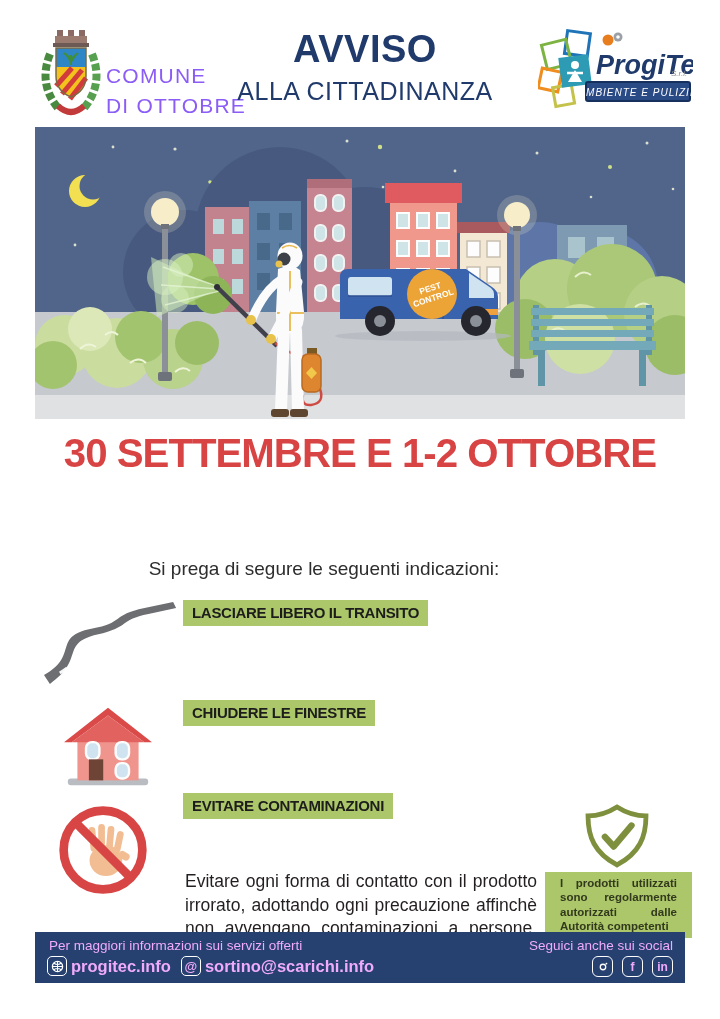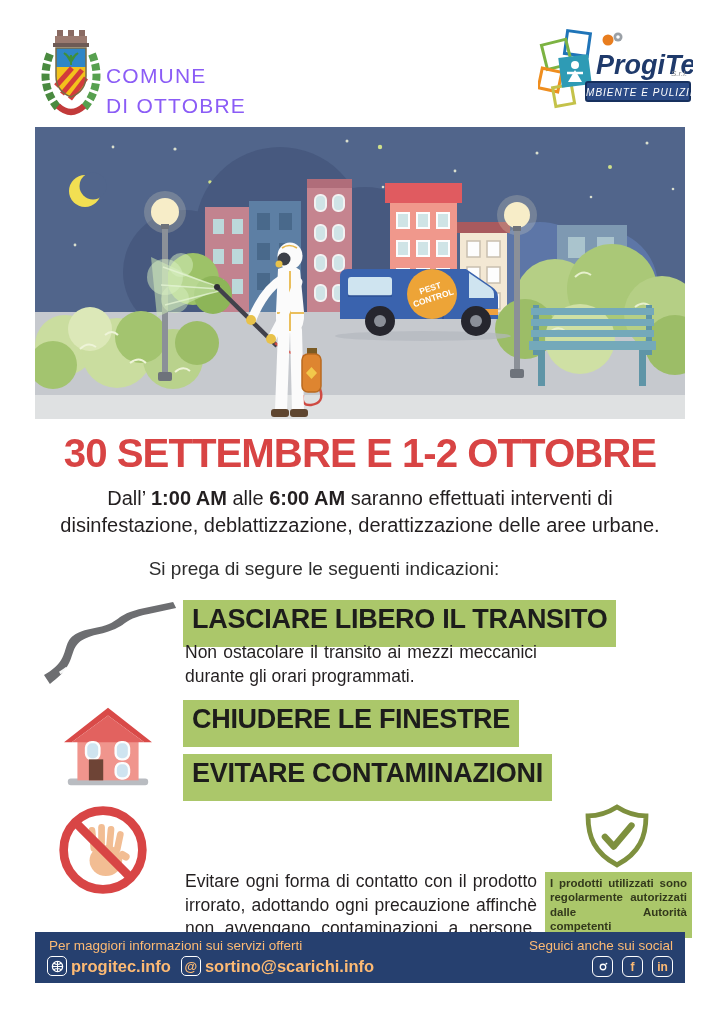--- a/index.html
+++ b/index.html
@@ -20,29 +20,29 @@
   
   .headline { position:absolute; left:0; top:430px; width:720px; text-align:center;
               font-size:41px; font-weight:800; color:#d84444; letter-spacing:-1px; transform:scaleX(.98); }
   .intro { position:absolute; left:38px; top:485px; width:644px; text-align:center;
            font-size:20px; line-height:1.33; color:#231f20; }
   .intro b { font-weight:bold; }
   .lead { position:absolute; left:0; top:558px; width:648px; text-align:center; font-size:19px; color:#2d2d2d; }
 
   
   .sec-title { display:inline-block; background:#abc76a; color:#1d1d1b; font-weight:bold;
-               font-size:27px; letter-spacing:-.3px; padding:4px 9px 12px; }
+               font-size:15px; letter-spacing:-.3px; padding:4px 9px 5px; }
   .sec-body { position:absolute; font-size:17.5px; line-height:1.35; color:#231f20; text-align:justify; width:352px; }
   .icon-box { position:absolute; }
   .cert-text { position:absolute; left:545px; top:872px; width:147px; background:#abc76a;
                font-size:11.5px; font-weight:bold; line-height:1.25; color:#33391c;
-               padding:4px 5px; text-align:justify; }
+               padding:4px 15px; text-align:justify; }
 
   
-  .footer { position:absolute; left:35px; top:932px; width:650px; height:51px; background:#26406f; color:#fdba74; }
+  .footer { position:absolute; left:35px; top:932px; width:650px; height:51px; background:#26406f; color:#f0abfc; }
   .f-info { position:absolute; left:14px; top:6px; font-size:13.5px; }
   .f-links { position:absolute; left:12px; top:24px; display:flex; align-items:center; gap:10px; }
   .f-link { display:flex; align-items:center; gap:4px; font-size:16.5px; font-weight:bold; cursor:pointer; }
   .f-badge { width:20px; height:20px; border:1.6px solid #fff; border-radius:5px;
              display:flex; align-items:center; justify-content:center; font-size:13px; font-weight:bold; }
   .f-social-label { position:absolute; right:12px; top:6px; font-size:13.5px; }
   .f-social { position:absolute; right:12px; top:24px; display:flex; gap:9px; }
   .s-icon { width:21px; height:21px; border:1.6px solid #fff; border-radius:6px;
             display:flex; align-items:center; justify-content:center; font-size:12px; font-weight:bold; cursor:pointer; }
 </style>
@@ -72,20 +72,24 @@
         <line x1="34" y1="73" x2="50" y2="52"></line>
     </g>
     <path d="M20,22 h30 v28 q0,15 -15,21 q-15,-6 -15,-21 Z" fill="none" stroke="#7a6a45" stroke-width="1.5"></path>
   </svg>
 
   <div class="muni">
     <div>COMUNE</div>
     <div>DI OTTOBRE</div>
   </div>
 
+  <div class="title-wrap">
+    <div class="title-main">AVVISO</div>
+    <div class="title-sub">ALLA CITTADINANZA</div>
+  </div>
 
   <svg class="company-logo" viewBox="0 0 155 92">
 
     <g fill="none" stroke-width="3">
       <rect x="28" y="6" width="23" height="23" stroke="#1f74b8" transform="rotate(8 39 17)"></rect>
       <rect x="6" y="16" width="25" height="25" stroke="#7cb342" transform="rotate(-14 18 28)"></rect>
       <rect x="2" y="44" width="20" height="20" stroke="#ef8e1f" transform="rotate(12 12 54)"></rect>
       <rect x="16" y="60" width="19" height="19" stroke="#c4c24a" transform="rotate(-10 25 69)"></rect>
     </g>
     <rect x="22" y="30" width="30" height="30" fill="#2e9bb5" transform="rotate(-7 37 45)"></rect>
@@ -318,32 +322,28 @@
       <path d="M247,121 Q254,116 262,121" stroke="#e8b84b" stroke-width="1.6" fill="none"></path>
 
       <rect x="272" y="221" width="10" height="7" fill="#7a5a24"></rect>
       <rect x="267" y="227" width="19" height="38" rx="6" fill="#de8530" stroke="#b96a20" stroke-width="1.5"></rect>
       <polygon points="276.5,240 282,246 276.5,252 271,246" fill="#f2c84b"></polygon>
     </g>
   </svg>
 
   <div class="headline">30 SETTEMBRE E 1-2 OTTOBRE</div>
 
-  <div class="intro">
-    <span>Dall’ </span><b>1:00 AM</b><span> alle </span><b>6:00 AM</b><span>  saranno effettuati interventi di disinfestazione, deblattizzazione, derattizzazione  delle aree urbane.</span>
-  </div>
 
   <div class="lead">Si prega di segure le seguenti indicazioni:</div>
 
   <svg class="icon-box" style="left:44px; top:600px;" width="138" height="84" viewBox="0 0 140 85">
     <path d="M6,85 C42,60 16,44 54,35 C88,27 76,20 106,14 L134,8 L131,2 L102,8 C68,15 82,23 48,29 C8,37 36,56 0,76 Z" fill="#6d6e71"></path>
     <path d="M16,74 C44,57 30,45 62,36 C90,28 92,21 118,14" stroke="#fff" stroke-width="3" stroke-dasharray="9 7" fill="none" opacity=".95"></path>
   </svg>
   <div class="sec-title" style="position:absolute; left:183px; top:600px;">LASCIARE LIBERO IL TRANSITO</div>
-  <div class="sec-body" style="left:185px; top:641px;">Non ostacolare il transito ai mezzi meccanici durante gli orari programmati.</div>
 
   <svg class="icon-box" style="left:60px; top:702px;" width="96" height="86" viewBox="0 0 100 90">
     <rect x="8" y="80" width="84" height="7" rx="3" fill="#b9bcc1"></rect>
     <rect x="18" y="38" width="64" height="44" fill="#f0958d"></rect>
     <polygon points="4,42 50,6 96,42 88,42 50,14 12,42" fill="#d94a48"></polygon>
     <polygon points="12,42 50,14 88,42" fill="#e2625f"></polygon>
     <g fill="#cfe4f0" stroke="#fdfdfd" stroke-width="2.5">
       <rect x="27" y="42" width="14" height="18" rx="6"></rect>
       <rect x="58" y="42" width="14" height="18" rx="6"></rect>
       <rect x="58" y="64" width="14" height="16" rx="6"></rect>
@@ -357,21 +357,21 @@
     <g fill="#f2bd93">
       <rect x="36" y="26" width="7" height="26" rx="3.5" transform="rotate(-6 39 39)"></rect>
       <rect x="45" y="23" width="7" height="28" rx="3.5"></rect>
       <rect x="54" y="25" width="7" height="27" rx="3.5" transform="rotate(5 57 38)"></rect>
       <rect x="63" y="30" width="7" height="23" rx="3.5" transform="rotate(12 66 41)"></rect>
       <ellipse cx="53" cy="61" rx="17" ry="16"></ellipse>
       <rect x="66" y="52" width="12" height="8" rx="4" transform="rotate(30 72 56)"></rect>
     </g>
     <line x1="21" y1="21" x2="79" y2="79" stroke="#d84545" stroke-width="9"></line>
   </svg>
-  <div class="sec-title" style="position:absolute; left:183px; top:754px;">EVITARE CONTAMINAZIONI</div>
+  <div class="sec-title" style="position:absolute; left:183px; top:793px;">EVITARE CONTAMINAZIONI</div>
   <div class="sec-body" style="left:185px; top:870px;">Evitare ogni forma di contatto con il prodotto irrorato, adottando ogni precauzione affinchè non avvengano contaminazioni a persone, cose e animali.</div>
 
   <svg class="icon-box" style="left:576px; top:803px;" width="82" height="66" viewBox="0 0 100 82">
     <path d="M50,5 C61,12 74,16 86,16 C86,42 78,62 50,77 C22,62 14,42 14,16 C26,16 39,12 50,5 Z" fill="none" stroke="#7e903e" stroke-width="6"></path>
     <path d="M35,42 L46,54 L68,28" fill="none" stroke="#7e903e" stroke-width="8" stroke-linecap="round" stroke-linejoin="round"></path>
   </svg>
   <div class="cert-text">I prodotti utilizzati sono regolarmente autorizzati dalle Autorità competenti</div>
 
   <div class="footer">
     <div class="f-info">Per maggiori informazioni sui servizi offerti</div>

